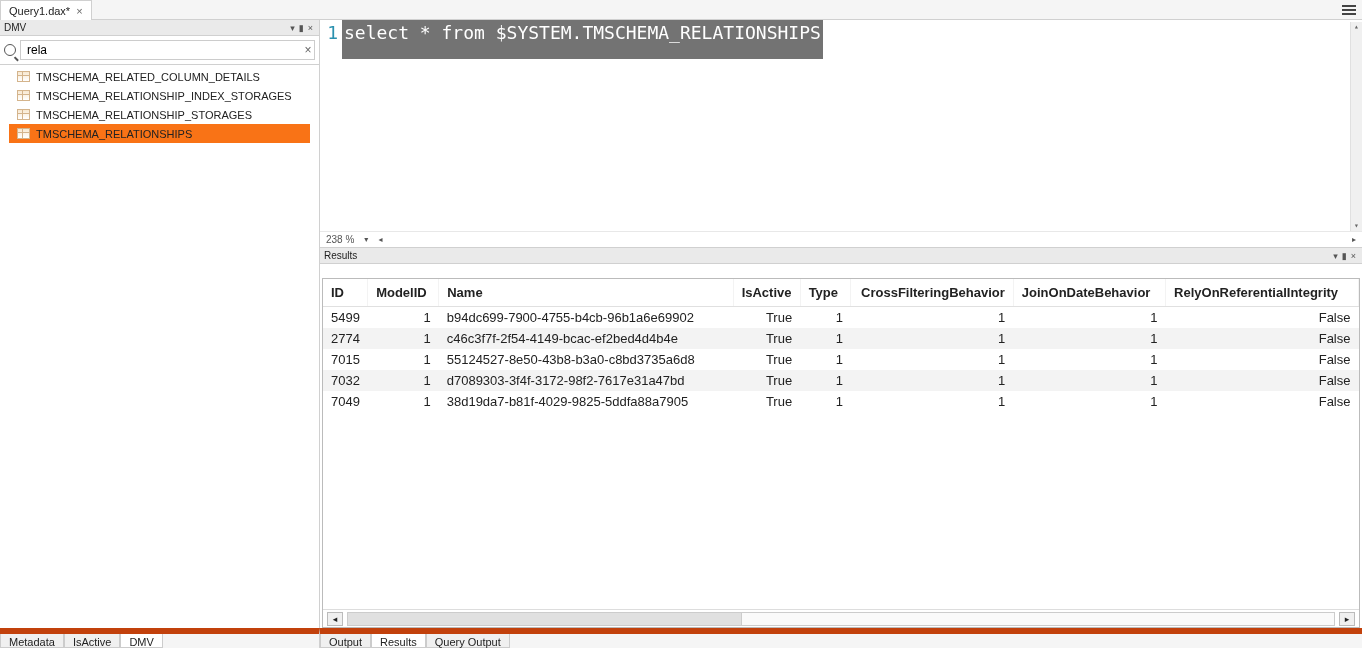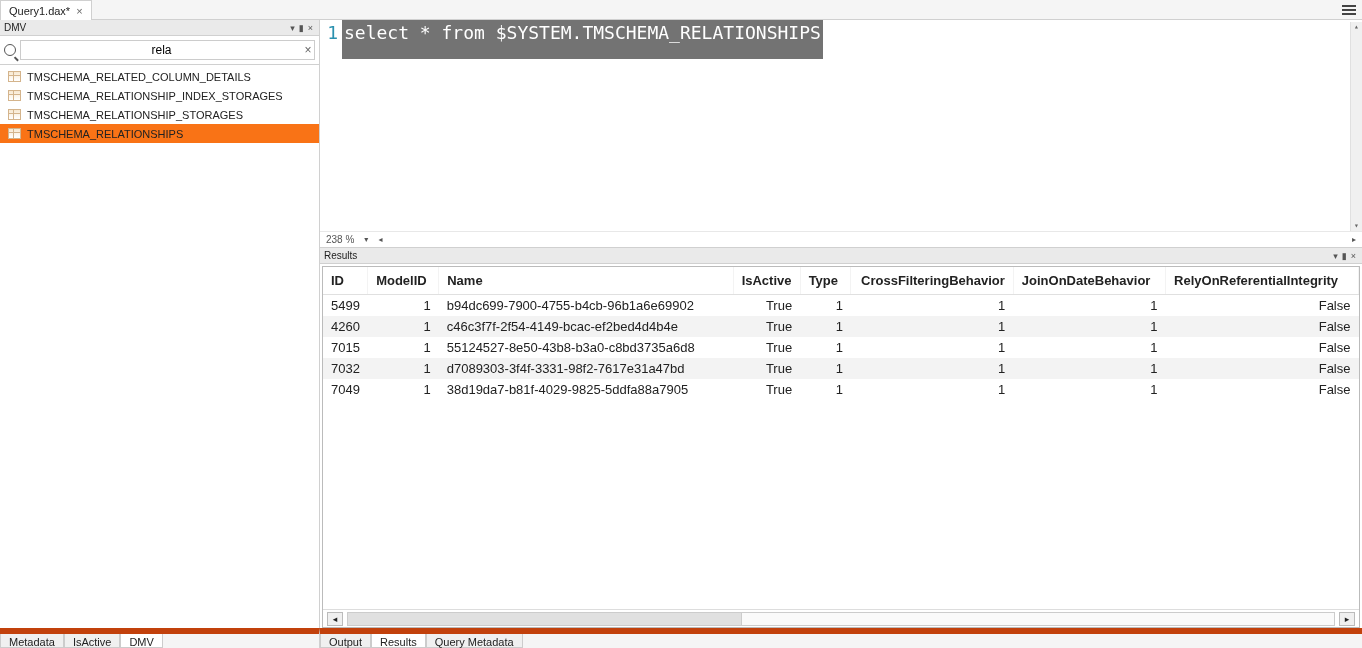--- a/index.html
+++ b/index.html
@@ -104,33 +104,32 @@
     background: #555;
     transform: rotate(45deg);
   }
   .search-input {
     flex: 1;
     border: 1px solid #ccc;
     height: 20px;
     padding: 0 18px 0 6px;
     font-size: 12px;
     outline: none;
-    text-align: center;
   }
   .search-clear {
     margin-left: -18px;
     width: 14px;
     color: #666;
     cursor: pointer;
     text-align: center;
   }
   .tree {
     flex: 1;
     overflow: auto;
-    padding: 2px 0;
+    padding: 2px 9px;
   }
   .tree-item {
     display: flex;
     align-items: center;
     gap: 6px;
     padding: 2px 8px;
     font-size: 11px;
     cursor: pointer;
     height: 19px;
   }
@@ -207,21 +206,21 @@
   
   .results-panel {
     flex: 1;
     display: flex;
     flex-direction: column;
     min-height: 0;
   }
   .grid-wrap {
     flex: 1;
     border: 1px solid #bbb;
-    margin: 2px 2px 0 2px;
+    margin: 14px 2px 0 2px;
     overflow: hidden;
     display: flex;
     flex-direction: column;
   }
   .grid-scroll {
     flex: 1;
     overflow: hidden;
   }
   table {
     border-collapse: collapse;
@@ -430,21 +429,21 @@
                   <td>5499</td>
                   <td class="num">1</td>
                   <td>b94dc699-7900-4755-b4cb-96b1a6e69902</td>
                   <td class="num">True</td>
                   <td class="num">1</td>
                   <td class="num">1</td>
                   <td class="num">1</td>
                   <td class="num">False</td>
                 </tr>
                 <tr>
-                  <td>4260</td>
+                  <td>2774</td>
                   <td class="num">1</td>
                   <td>c46c3f7f-2f54-4149-bcac-ef2bed4d4b4e</td>
                   <td class="num">True</td>
                   <td class="num">1</td>
                   <td class="num">1</td>
                   <td class="num">1</td>
                   <td class="num">False</td>
                 </tr>
                 <tr>
                   <td>7015</td>
@@ -452,21 +451,21 @@
                   <td>55124527-8e50-43b8-b3a0-c8bd3735a6d8</td>
                   <td class="num">True</td>
                   <td class="num">1</td>
                   <td class="num">1</td>
                   <td class="num">1</td>
                   <td class="num">False</td>
                 </tr>
                 <tr>
                   <td>7032</td>
                   <td class="num">1</td>
-                  <td>d7089303-3f4f-3331-98f2-7617e31a47bd</td>
+                  <td>d7089303-3f4f-3172-98f2-7617e31a47bd</td>
                   <td class="num">True</td>
                   <td class="num">1</td>
                   <td class="num">1</td>
                   <td class="num">1</td>
                   <td class="num">False</td>
                 </tr>
                 <tr>
                   <td>7049</td>
                   <td class="num">1</td>
                   <td>38d19da7-b81f-4029-9825-5ddfa88a7905</td>
@@ -493,15 +492,15 @@
 
 <div class="footer">
   <div class="bottom-tabs left" id="left-btabs">
       <div class="btab">Metadata</div>
       <div class="btab">IsActive</div>
       <div class="btab active">DMV</div>
     </div>
   <div class="bottom-tabs right" id="right-btabs">
       <div class="btab">Output</div>
       <div class="btab active">Results</div>
-      <div class="btab">Query Metadata</div>
+      <div class="btab">Query Output</div>
     </div>
 </div>
 
 </body></html>

